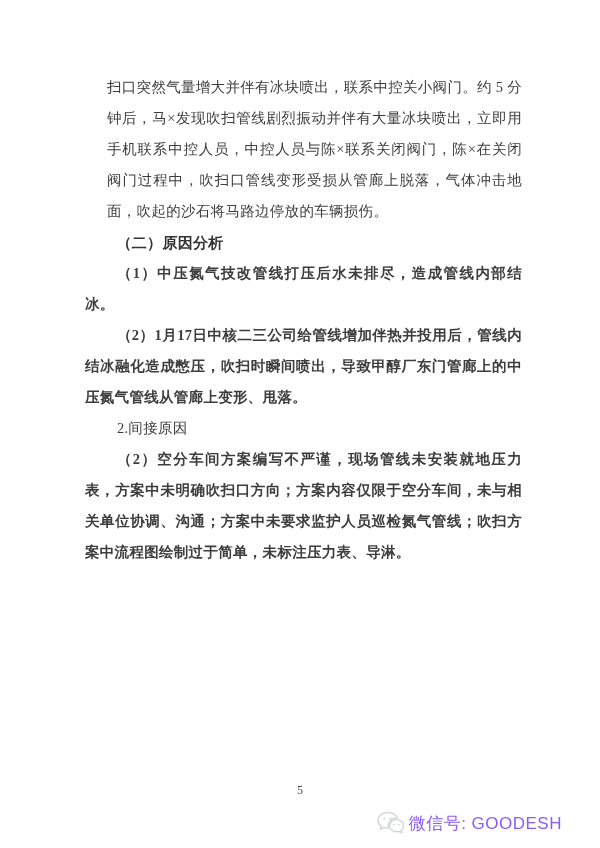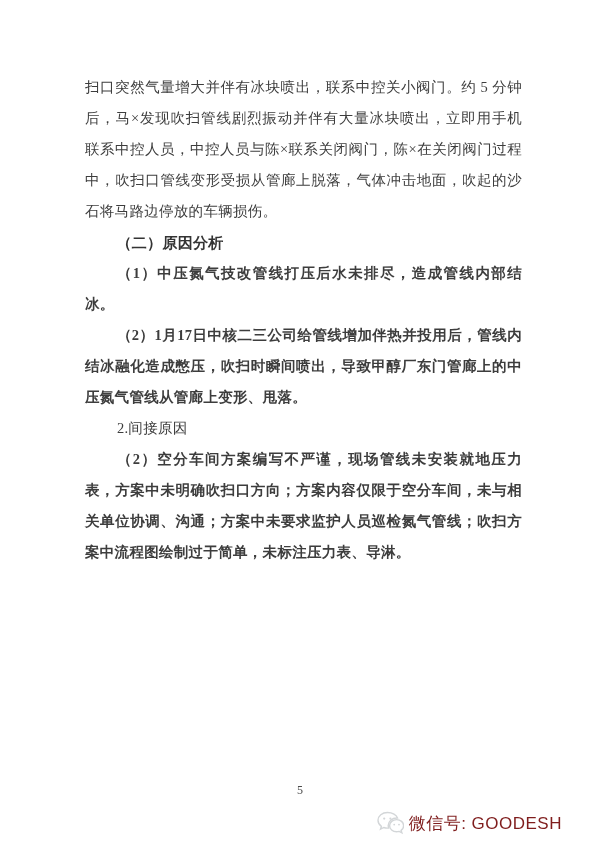--- a/index.html
+++ b/index.html
@@ -24,21 +24,21 @@
     color: #3d3d3d;
   }
   .content p {
     font-size: 14.5px;
     line-height: 31px;
     text-align: justify;
     text-justify: inter-ideograph;
     letter-spacing: 0.3px;
     color: #3d3d3d;
   }
-  .content p.continuation { text-indent: 0; }
+  .content p.continuation { text-indent: 0; margin-left: 22px; }
   .content p.indent { text-indent: 2.2em; font-weight: bold; }
   .content p.heading {
     font-family: "Liberation Sans", sans-serif;
     font-weight: bold;
     font-size: 15px;
     text-indent: 2.1em;
     margin-top: 0;
     color: #333333;
   }
   .content p.subheading { text-indent: 2.2em; }
@@ -58,21 +58,21 @@
     top: 811px;
     display: flex;
     align-items: center;
     gap: 5px;
     color: #d3d6d8;
   }
   .watermark .wechat-icon { width: 27px; height: 24px; display: block; }
   .watermark .wm-text {
     font-size: 17px;
     font-family: "Liberation Sans", sans-serif;
-    color: #7f1d1d;
+    color: #8b5cf6;
     letter-spacing: 0.5px;
   }
 </style>
 </head>
 <body>
 
 <div class="page">
 
   <div class="content">
     <p class="continuation">扫口突然气量增大并伴有冰块喷出，联系中控关小阀门。约 5 分钟后，马×发现吹扫管线剧烈振动并伴有大量冰块喷出，立即用手机联系中控人员，中控人员与陈×联系关闭阀门，陈×在关闭阀门过程中，吹扫口管线变形受损从管廊上脱落，气体冲击地面，吹起的沙石将马路边停放的车辆损伤。</p>

